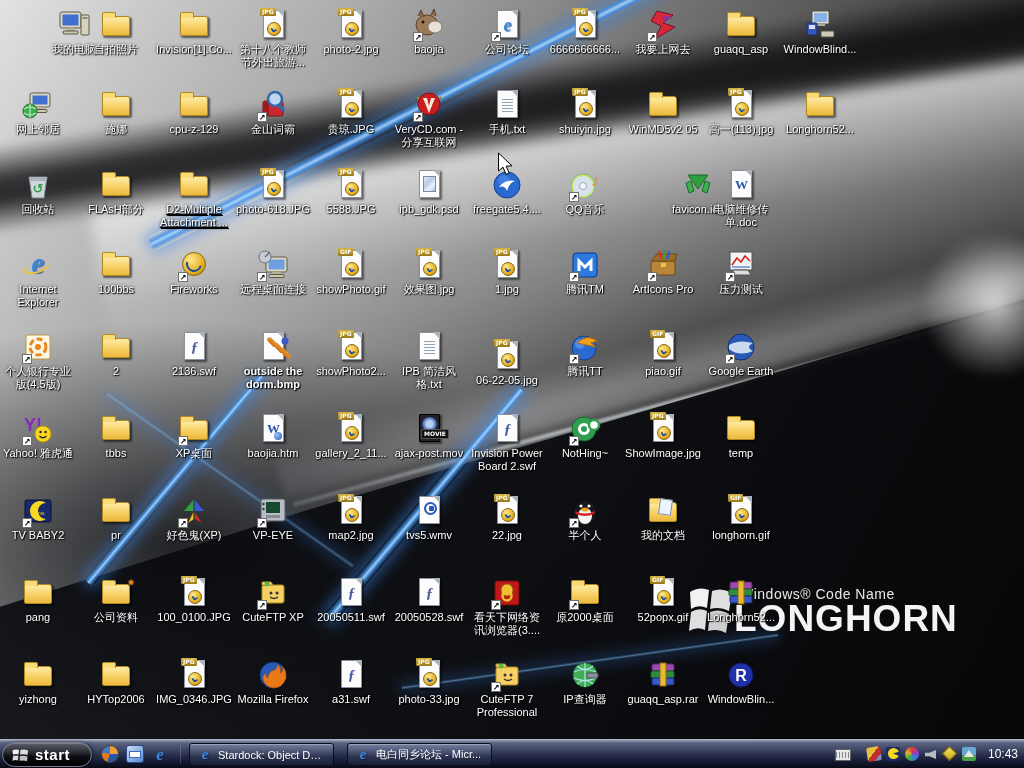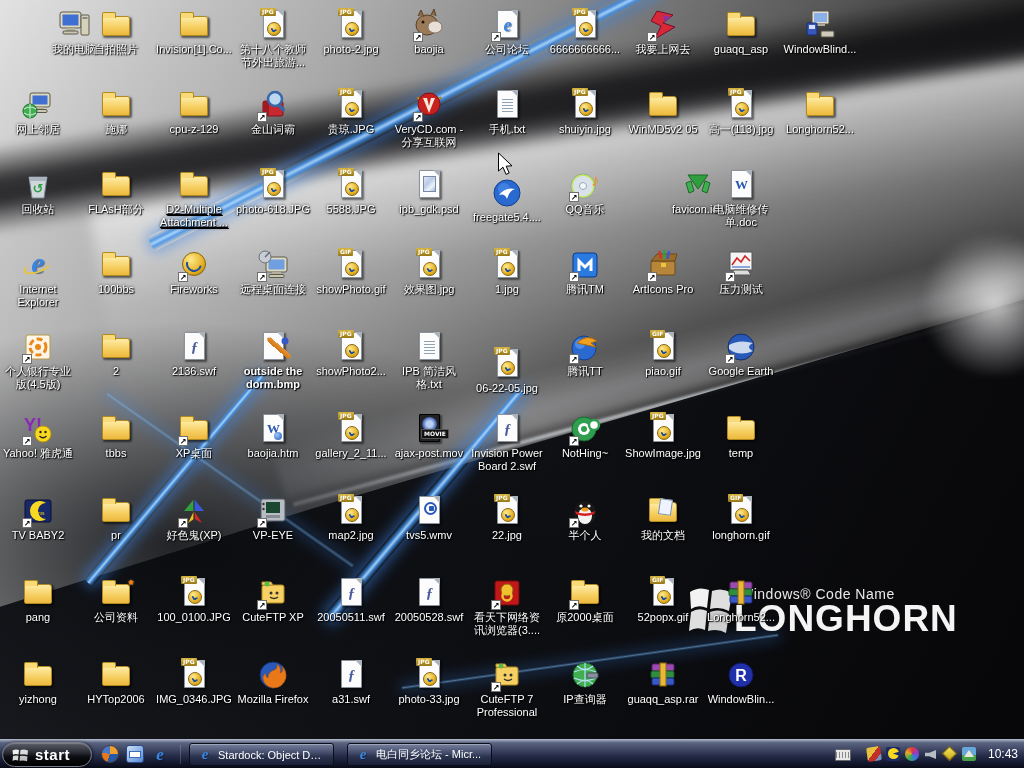--- a/index.html
+++ b/index.html
@@ -406,21 +406,21 @@
       </div>
       <div class="dicon" title="ipb_gdk.psd" style="left: 391px; top: 168px;">
         <div class="icon">
           <span class="pg">
             <i class="fold"></i>
             <i class="psdth"></i>
           </span>
         </div>
         <div class="lbl">ipb_gdk.psd</div>
       </div>
-      <div class="dicon" title="freegate5.4...." style="left: 469px; top: 176px;">
+      <div class="dicon" title="freegate5.4...." style="left: 469px; top: 168px;">
         <div class="icon">
           <svg width="32" height="32" viewBox="0 0 32 32" style="position:absolute;left:1px;top:1px">
             <circle cx="16" cy="16" r="13" fill="#2a6ad0" stroke="#12408a"></circle>
             <circle cx="13" cy="12" r="6" fill="#4a8ae8" opacity=".7"></circle>
             <path d="M8 18 Q14 10 24 12 Q18 14 16 22 Q14 16 8 18" fill="#fff"></path>
           </svg>
         </div>
         <div class="lbl">freegate5.4....</div>
       </div>
       <div class="dicon" title="QQ音乐" style="left: 547px; top: 168px;">
@@ -601,21 +601,21 @@
       </div>
       <div class="dicon" title="IPB 简洁风格.txt" style="left: 391px; top: 330px;">
         <div class="icon">
           <span class="pg">
             <i class="fold"></i>
             <i class="txtl"></i>
           </span>
         </div>
         <div class="lbl">IPB 简洁风格.txt</div>
       </div>
-      <div class="dicon" title="06-22-05.jpg" style="left: 469px; top: 347px;">
+      <div class="dicon" title="06-22-05.jpg" style="left: 469px; top: 339px;">
         <div class="icon">
           <span class="pg">
             <i class="fold"></i>
             <i class="bdg">JPG</i>
             <i class="acd"></i>
           </span>
         </div>
         <div class="lbl">06-22-05.jpg</div>
       </div>
       <div class="dicon" title="腾讯TT" style="left: 547px; top: 330px;">

